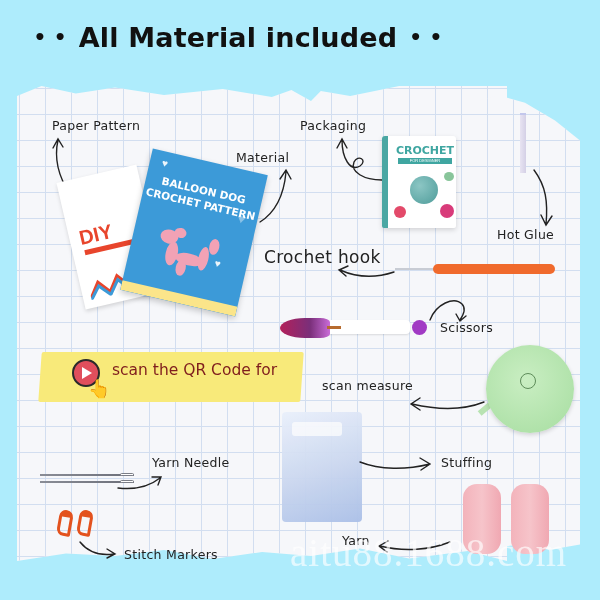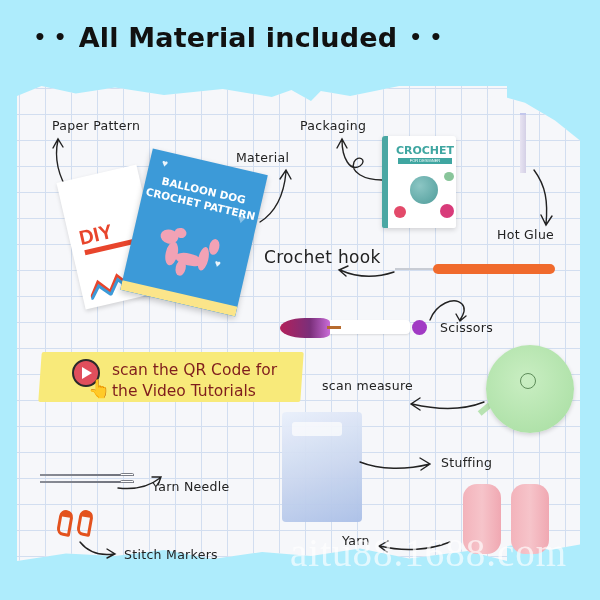--- a/index.html
+++ b/index.html
@@ -202,21 +202,20 @@
 </svg>
 <div class="lbl" style="left:440px; top:320px;">Scissors</div>
 
 <div class="item qr-banner"></div>
 <div class="item qr-icon">
     <div class="play"></div>
   </div>
 <div class="item qr-hand">👆</div>
 <div class="item qr-text">
   <div>scan the QR Code for</div>
-  <div>the Video Tutorials</div>
 </div>
 
 <div class="lbl" style="left:322px; top:378px;">scan measure</div>
 <svg class="arrow" style="left:408px; top:396px;" width="80" height="20">
   <path d="M76 6 C 56 14, 30 14, 4 8 M12 2 L3 8 L12 14"></path>
 </svg>
 <div class="item tape-tab"></div>
 <div class="item tape">
     <div class="btn"></div>
   </div>
@@ -229,21 +228,21 @@
 </svg>
 <div class="lbl" style="left:441px; top:455px;">Stuffing</div>
 
 <div class="item yarn yarn1"></div>
 <div class="item yarn yarn2"></div>
 <div class="lbl" style="left:342px; top:533px;">Yarn</div>
 <svg class="arrow" style="left:376px; top:540px;" width="76" height="18">
   <path d="M74 2 C 54 10, 28 12, 4 6 M12 1 L3 6 L11 12"></path>
 </svg>
 
-<div class="lbl" style="left:152px; top:455px;margin-top:24px;">Yarn Needle</div>
+<div class="lbl" style="left:152px; top:455px;">Yarn Needle</div>
 <div class="item needle needle1"></div>
 <div class="item needle needle2"></div>
 <div class="item eye" style="top:473px;"></div>
 <div class="item eye" style="top:480px;"></div>
 <svg class="arrow" style="left:116px; top:474px;" width="50" height="18">
   <path d="M2 14 C 20 16, 34 12, 44 4 M36 3 L45 3 L42 11"></path>
 </svg>
 
 <div class="item marker marker1"></div>
 <div class="item marker marker2"></div>

